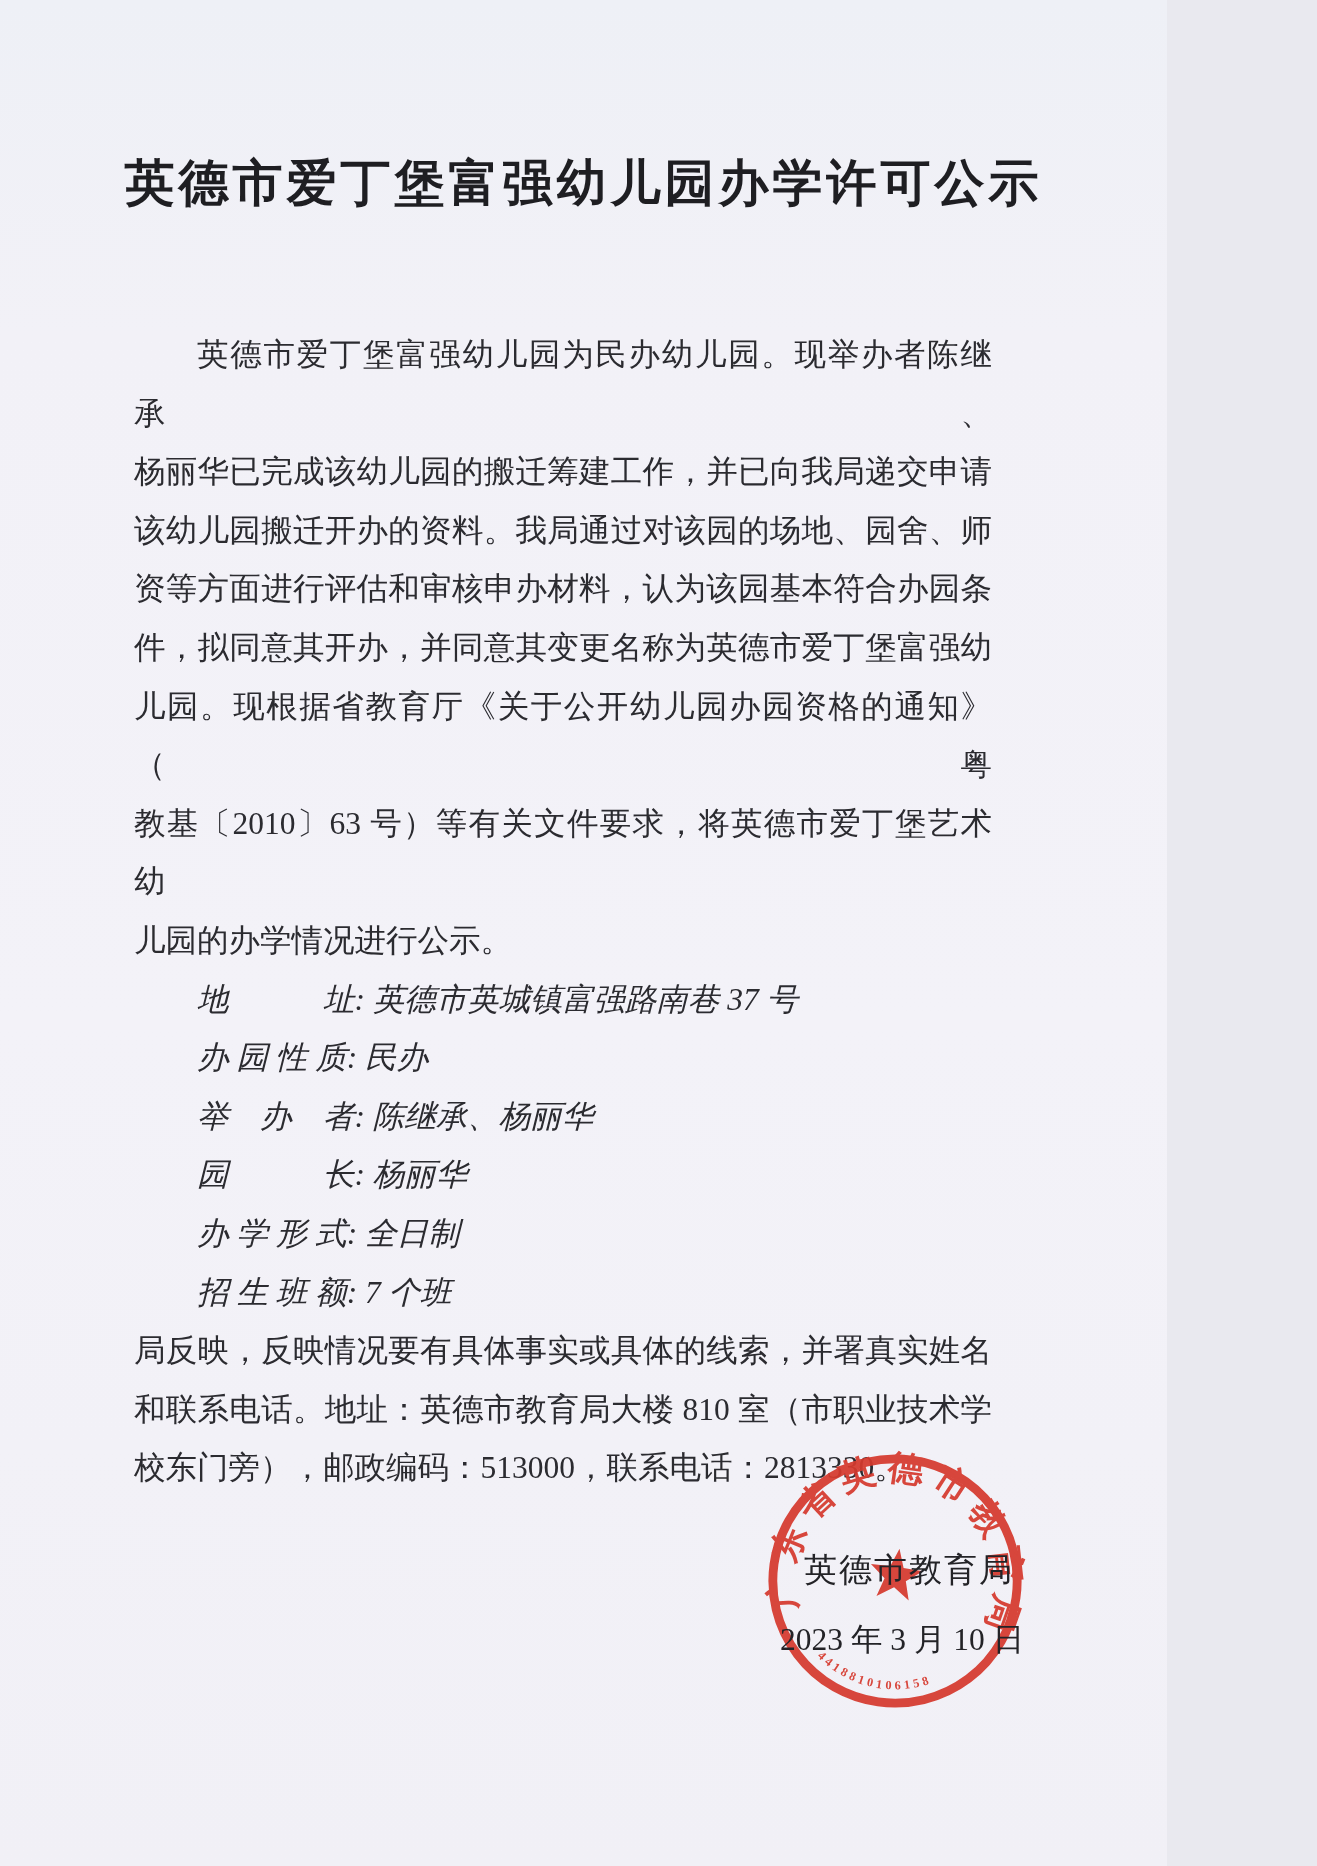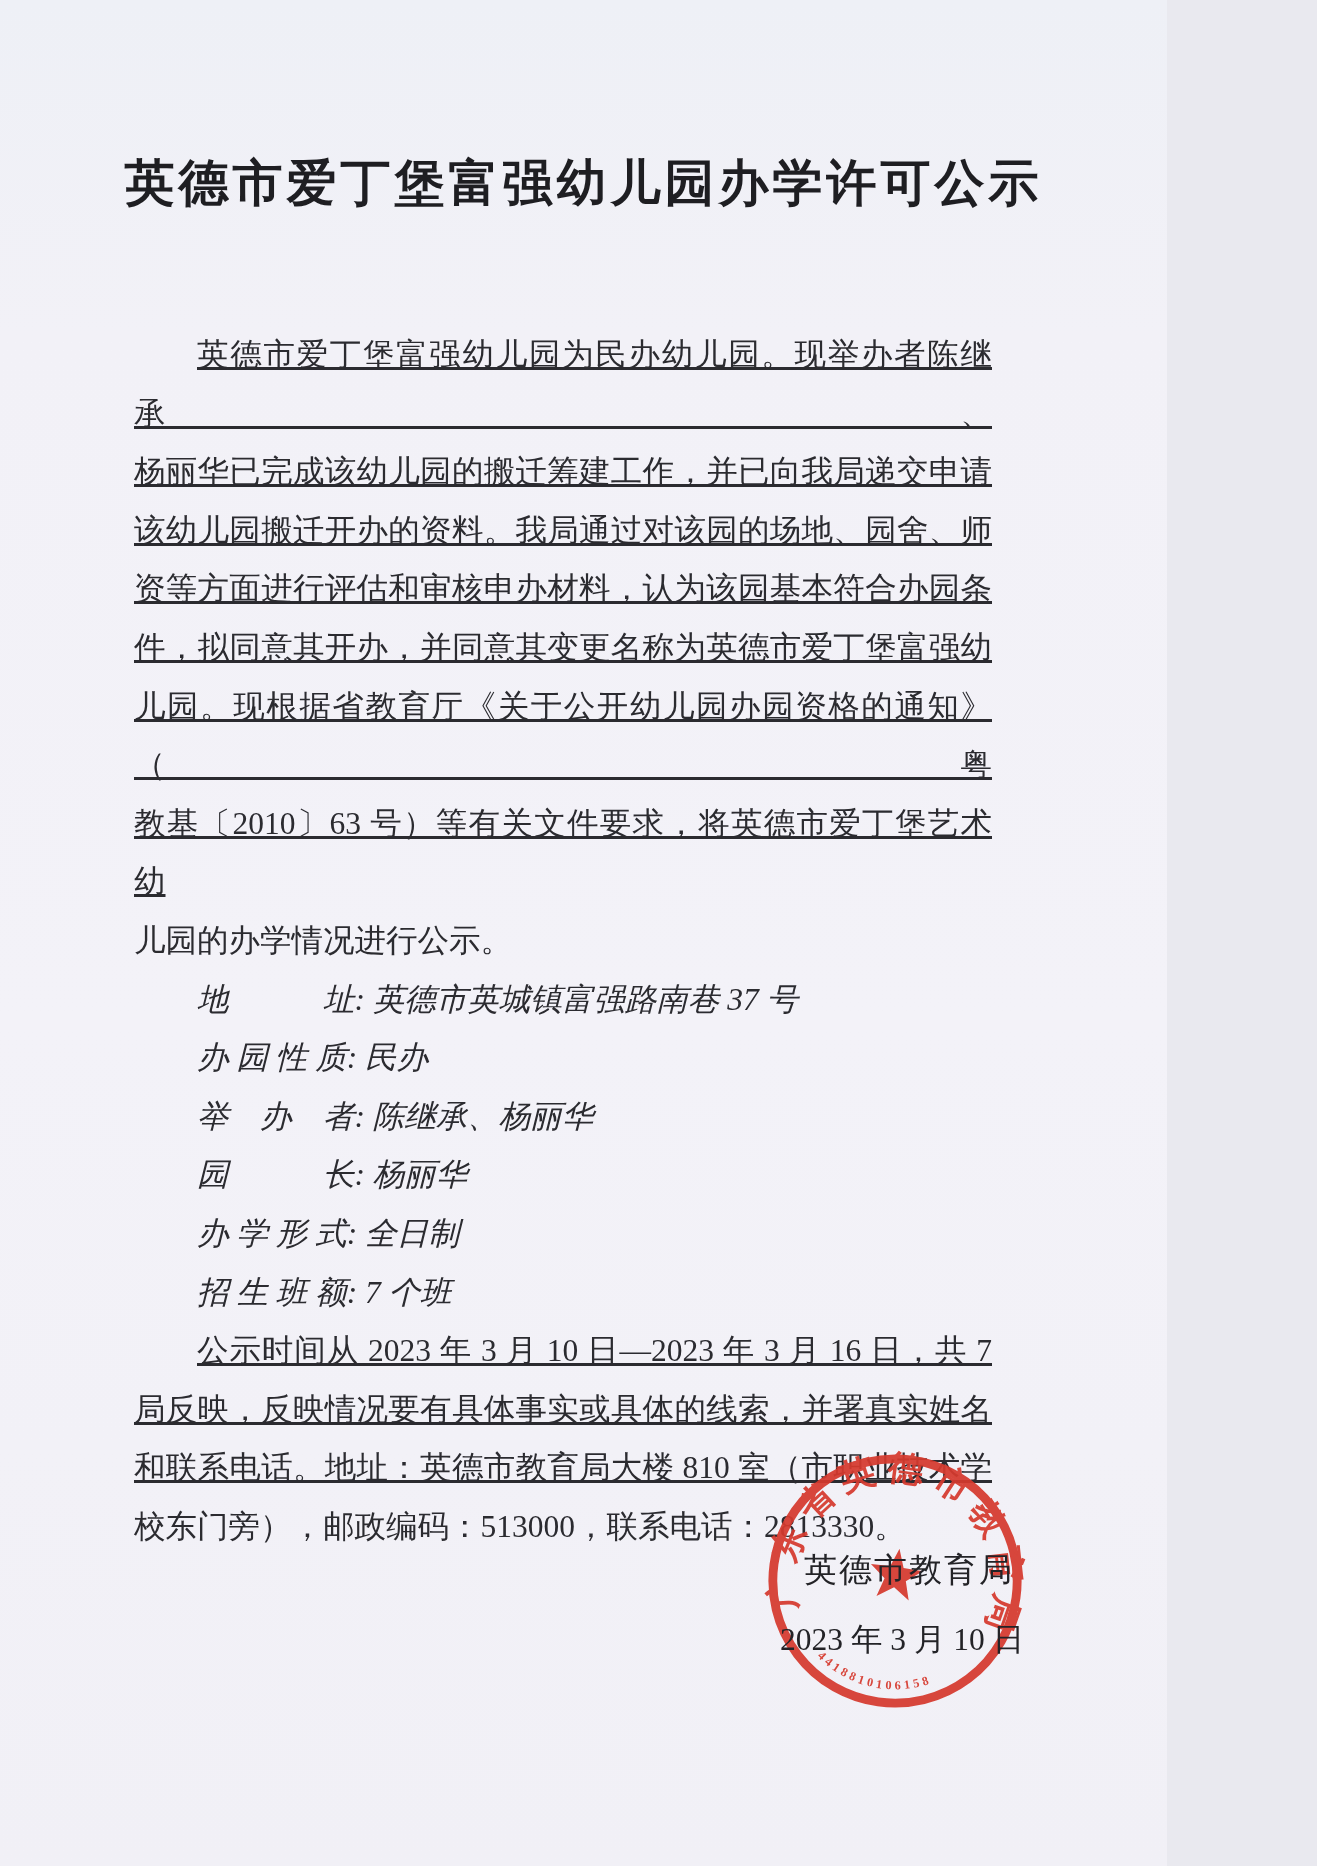--- a/index.html
+++ b/index.html
@@ -19,21 +19,21 @@
     font-size:50px;font-weight:bold;letter-spacing:4px;
     color:#1e1e22;
     font-family:"Liberation Serif","DejaVu Serif",serif;
   }
   .body-text{
     position:absolute;top:326px;left:134px;width:858px;
     font-size:31.5px;line-height:58.6px;
     color:#2b2b30;
   }
   .line{white-space:normal;text-align:justify;}
-  .line.fill{text-align-last:justify;text-decoration:underline;}
+  .line.fill{text-align-last:justify;}
   .line.indent{text-indent:2em;}
   .line.info{margin-left:2em;font-style:italic;}
   .signature{
     position:absolute;left:780px;top:1548px;width:300px;
     color:#232327;z-index:3;
   }
   .signature .agency{
     font-size:33px;letter-spacing:2px;white-space:nowrap;
     margin-left:24px;
   }
@@ -63,21 +63,20 @@
       <div class="line fill">件，拟同意其开办，并同意其变更名称为英德市爱丁堡富强幼</div>
       <div class="line fill">儿园。现根据省教育厅《关于公开幼儿园办园资格的通知》（粤</div>
       <div class="line fill">教基〔2010〕63 号）等有关文件要求，将英德市爱丁堡艺术幼</div>
       <div class="line ">儿园的办学情况进行公示。</div>
       <div class="line info">地　　　址: 英德市英城镇富强路南巷 37 号</div>
       <div class="line info">办 园 性 质: 民办</div>
       <div class="line info">举　办　者: 陈继承、杨丽华</div>
       <div class="line info">园　　　长: 杨丽华</div>
       <div class="line info">办 学 形 式: 全日制</div>
       <div class="line info">招 生 班 额: 7 个班</div>
-      <div class="line indent fill">公示时间从 2023 年 3 月 10 日—2023 年 3 月 16 日，共 7</div>
       <div class="line fill">局反映，反映情况要有具体事实或具体的线索，并署真实姓名</div>
       <div class="line fill">和联系电话。地址：英德市教育局大楼 810 室（市职业技术学</div>
       <div class="line ">校东门旁），邮政编码：513000，联系电话：2813330。</div>
     </div>
 
   <div class="seal">
     <svg viewBox="0 0 270 270">
       <defs>
         <path id="arcTop" d="M 42.6,178.1 A 102,102 0 1 1 227.4,178.1" fill="none"></path>
         <path id="arcBottom" d="M 64.3,219.3 A 110,110 0 0 0 205.7,219.3" fill="none"></path>

